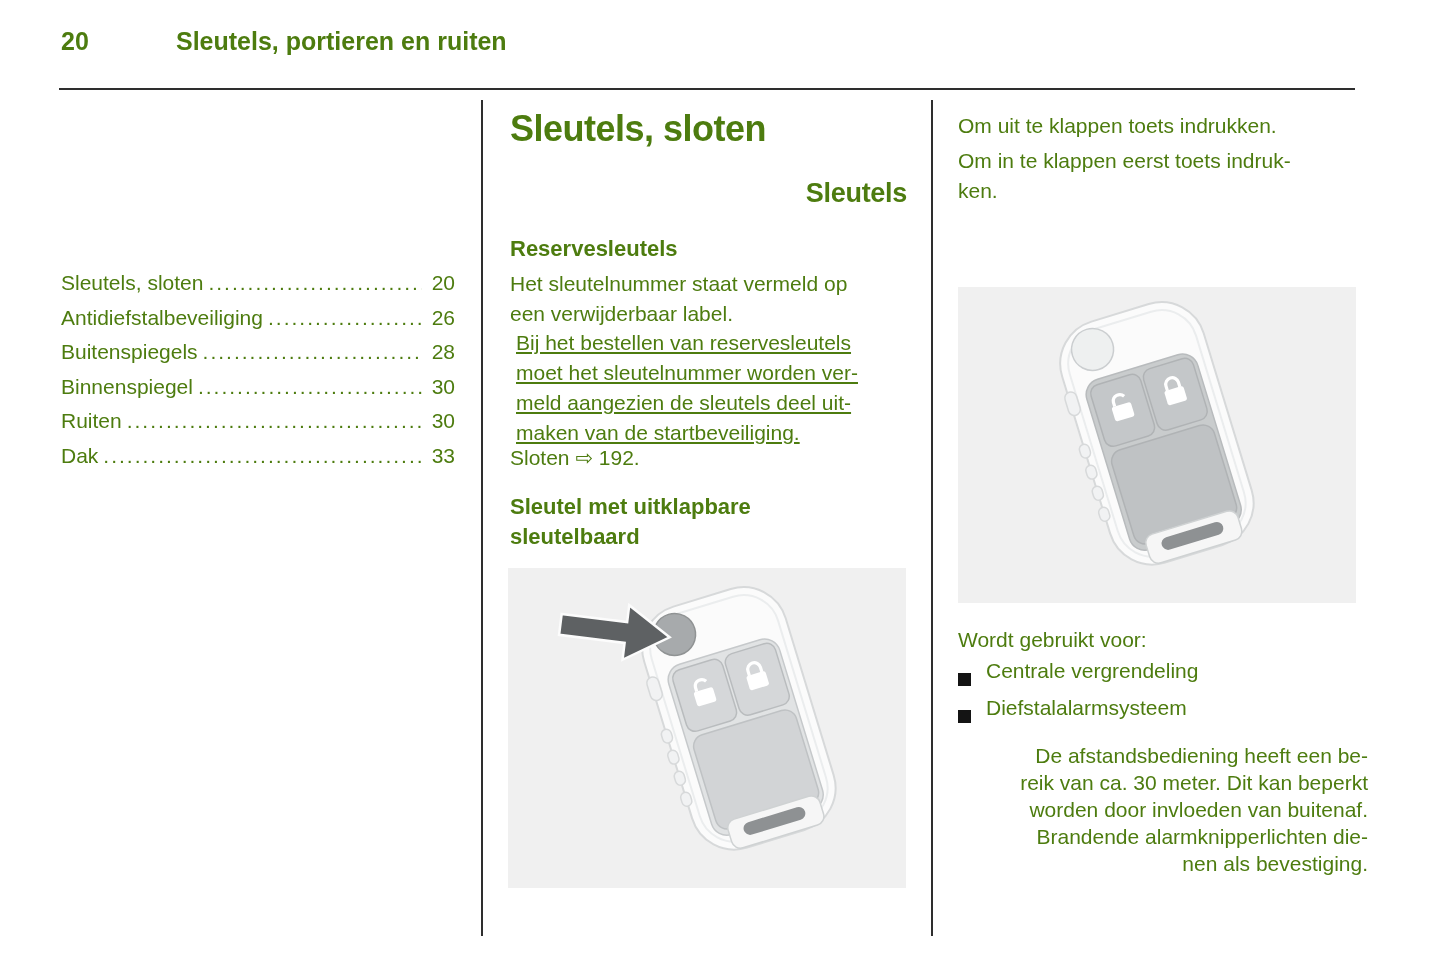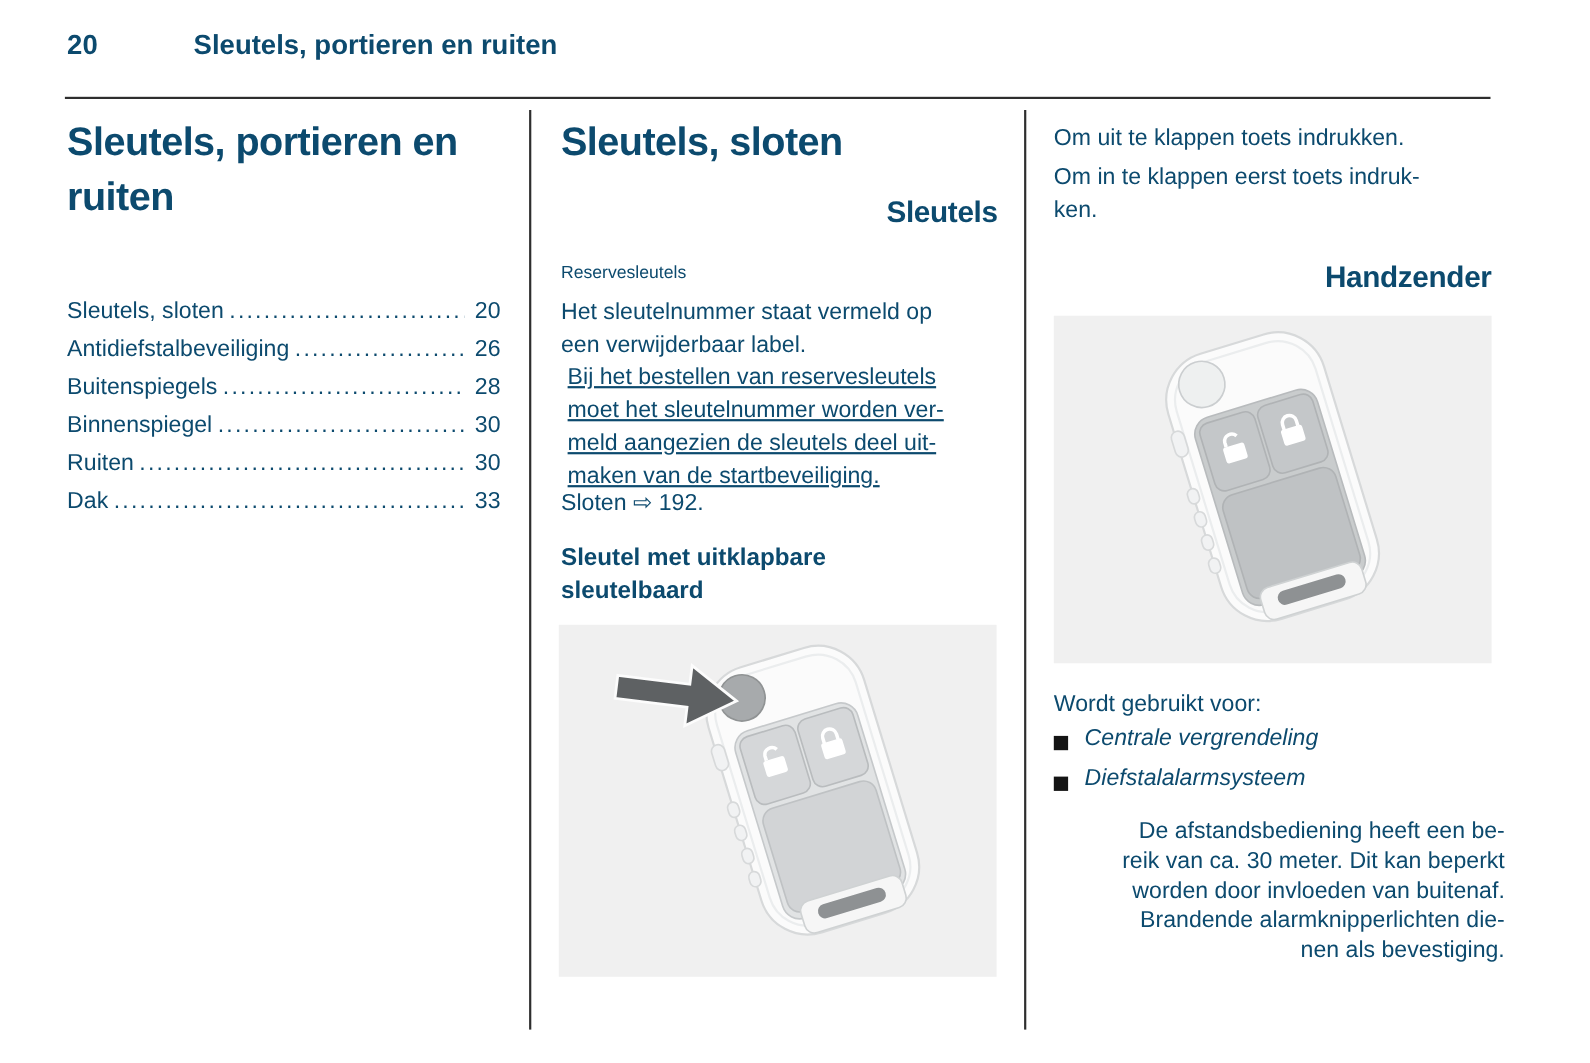--- a/index.html
+++ b/index.html
@@ -1,61 +1,59 @@
 <!DOCTYPE html>
 <html><head>
 <meta charset="utf-8">
 <style>
   html,body{margin:0;padding:0;background:#ffffff;}
   .page{
     position:relative;width:1445px;height:966px;background:#ffffff;
-    font-family:"Liberation Sans",sans-serif;color:#0c4a6e;overflow:hidden;
+    font-family:"Liberation Sans",sans-serif;color:#4d7c0f;overflow:hidden;
   }
   .abs{position:absolute;}
   .pre{white-space:pre-line;}
   
   .hdr{font-size:25px;font-weight:bold;line-height:30px;}
   .hrule{background:#2e2e2e;height:2px;}
   .vrule{background:#2e2e2e;width:2px;}
   
   .h-big{font-size:36px;font-weight:bold;line-height:50px;letter-spacing:-0.5px;margin:0;}
   .h-mid{font-size:27px;font-weight:bold;line-height:34px;letter-spacing:-0.3px;margin:0;text-align:right;}
-  .h-sub{font-size:16px;font-weight:normal;line-height:28px;margin:0;}
+  .h-sub{font-size:22px;font-weight:bold;line-height:28px;margin:0;}
   .h-sub2{font-size:22px;font-weight:bold;line-height:30px;margin:0;}
   
   .body{font-size:21px;line-height:30px;margin:0;}
   .body-tight{font-size:21px;line-height:27px;margin:12px;text-align:right;}
   
   .toc{width:394px;}
   .toc-row{display:flex;align-items:baseline;font-size:21px;line-height:34.5px;}
   .toc-label{white-space:nowrap;}
   .toc-dots{flex:1;overflow:hidden;white-space:nowrap;margin:0 5px;}
   .toc-dots::after{content:"....................................................................................";letter-spacing:2px;}
   .toc-page{text-align:right;min-width:28px;}
   
-  .bullet-row{display:flex;align-items:center;font-size:21px;line-height:30px;margin-bottom:7px;font-style:italic;}
+  .bullet-row{display:flex;align-items:flex-end;font-size:21px;line-height:30px;margin-bottom:7px;}
   .bullet-square{flex:0 0 auto;width:13px;height:13px;background:#141414;margin:8px 15px 0 0;}
   
   .figure{background:#f0f0f0;}
   .figure svg{display:block;}
 </style>
 </head>
 <body>
 
 <div class="page">
 
   <div class="abs hdr" style="left:61px;top:26px;">20</div>
   <div class="abs hdr" style="left:176px;top:26px;">Sleutels, portieren en ruiten</div>
   <div class="abs hrule" style="left:59px;top:88px;width:1296px;"></div>
 
   <div class="abs vrule" style="left:481px;top:100px;height:836px;"></div>
   <div class="abs vrule" style="left:931px;top:100px;height:836px;"></div>
 
-  <h1 class="abs h-big pre" style="left:61px;top:104px;width:420px;">Sleutels, portieren en
-ruiten</h1>
 
   <div class="abs toc" style="left:61px;top:266px;">
     <div class="toc-row">
       <span class="toc-label">Sleutels, sloten</span>
         <span class="toc-dots"></span>
         <span class="toc-page">20</span>
     </div>
     <div class="toc-row">
       <span class="toc-label">Antidiefstalbeveiliging</span>
         <span class="toc-dots"></span>
@@ -122,21 +120,20 @@
         <rect x="166" y="256" width="96" height="30" rx="9" fill="#f6f6f6" stroke="#cfd2d3" stroke-width="1.5"></rect>
         <rect x="181" y="263" width="64" height="13" rx="6.5" fill="#8e9193"></rect>
       </g>
       <polygon points="52,53 118,53 118,36 162,63 118,91 118,74 52,74" transform="rotate(7 110 63)" fill="#5e6163" stroke="#fcfcfc" stroke-width="2.5"></polygon>
     </svg>
   </div>
 
   <p class="abs body" style="left:958px;top:111px;width:398px;">Om uit te klappen toets indrukken.</p>
   <p class="abs body pre" style="left:958px;top:146px;width:398px;">Om in te klappen eerst toets indruk-
 ken.</p>
-  <h2 class="abs h-mid" style="left:958px;top:235px;width:398px;">Handzender</h2>
 
   <div class="abs figure" style="left:958px;top:287px;width:398px;height:316px;">
     <svg viewBox="0 0 398 316" width="398" height="316">
       <g transform="translate(-10,-12) rotate(-17 200 160)">
         <rect x="135" y="35" width="148" height="252" rx="44" fill="#fbfbfb" stroke="#d7d9da" stroke-width="2"></rect>
         <rect x="143" y="43" width="132" height="236" rx="36" fill="none" stroke="#ebedee" stroke-width="2"></rect>
         <rect x="131" y="96" width="12" height="24" rx="6" fill="#f1f2f3" stroke="#d7d9da" stroke-width="1.5"></rect>
         <rect x="130" y="150" width="10" height="14" rx="5" fill="#f1f2f3" stroke="#d7d9da" stroke-width="1.5"></rect>
         <rect x="130" y="172" width="10" height="14" rx="5" fill="#f1f2f3" stroke="#d7d9da" stroke-width="1.5"></rect>
         <rect x="130" y="194" width="10" height="14" rx="5" fill="#f1f2f3" stroke="#d7d9da" stroke-width="1.5"></rect>

